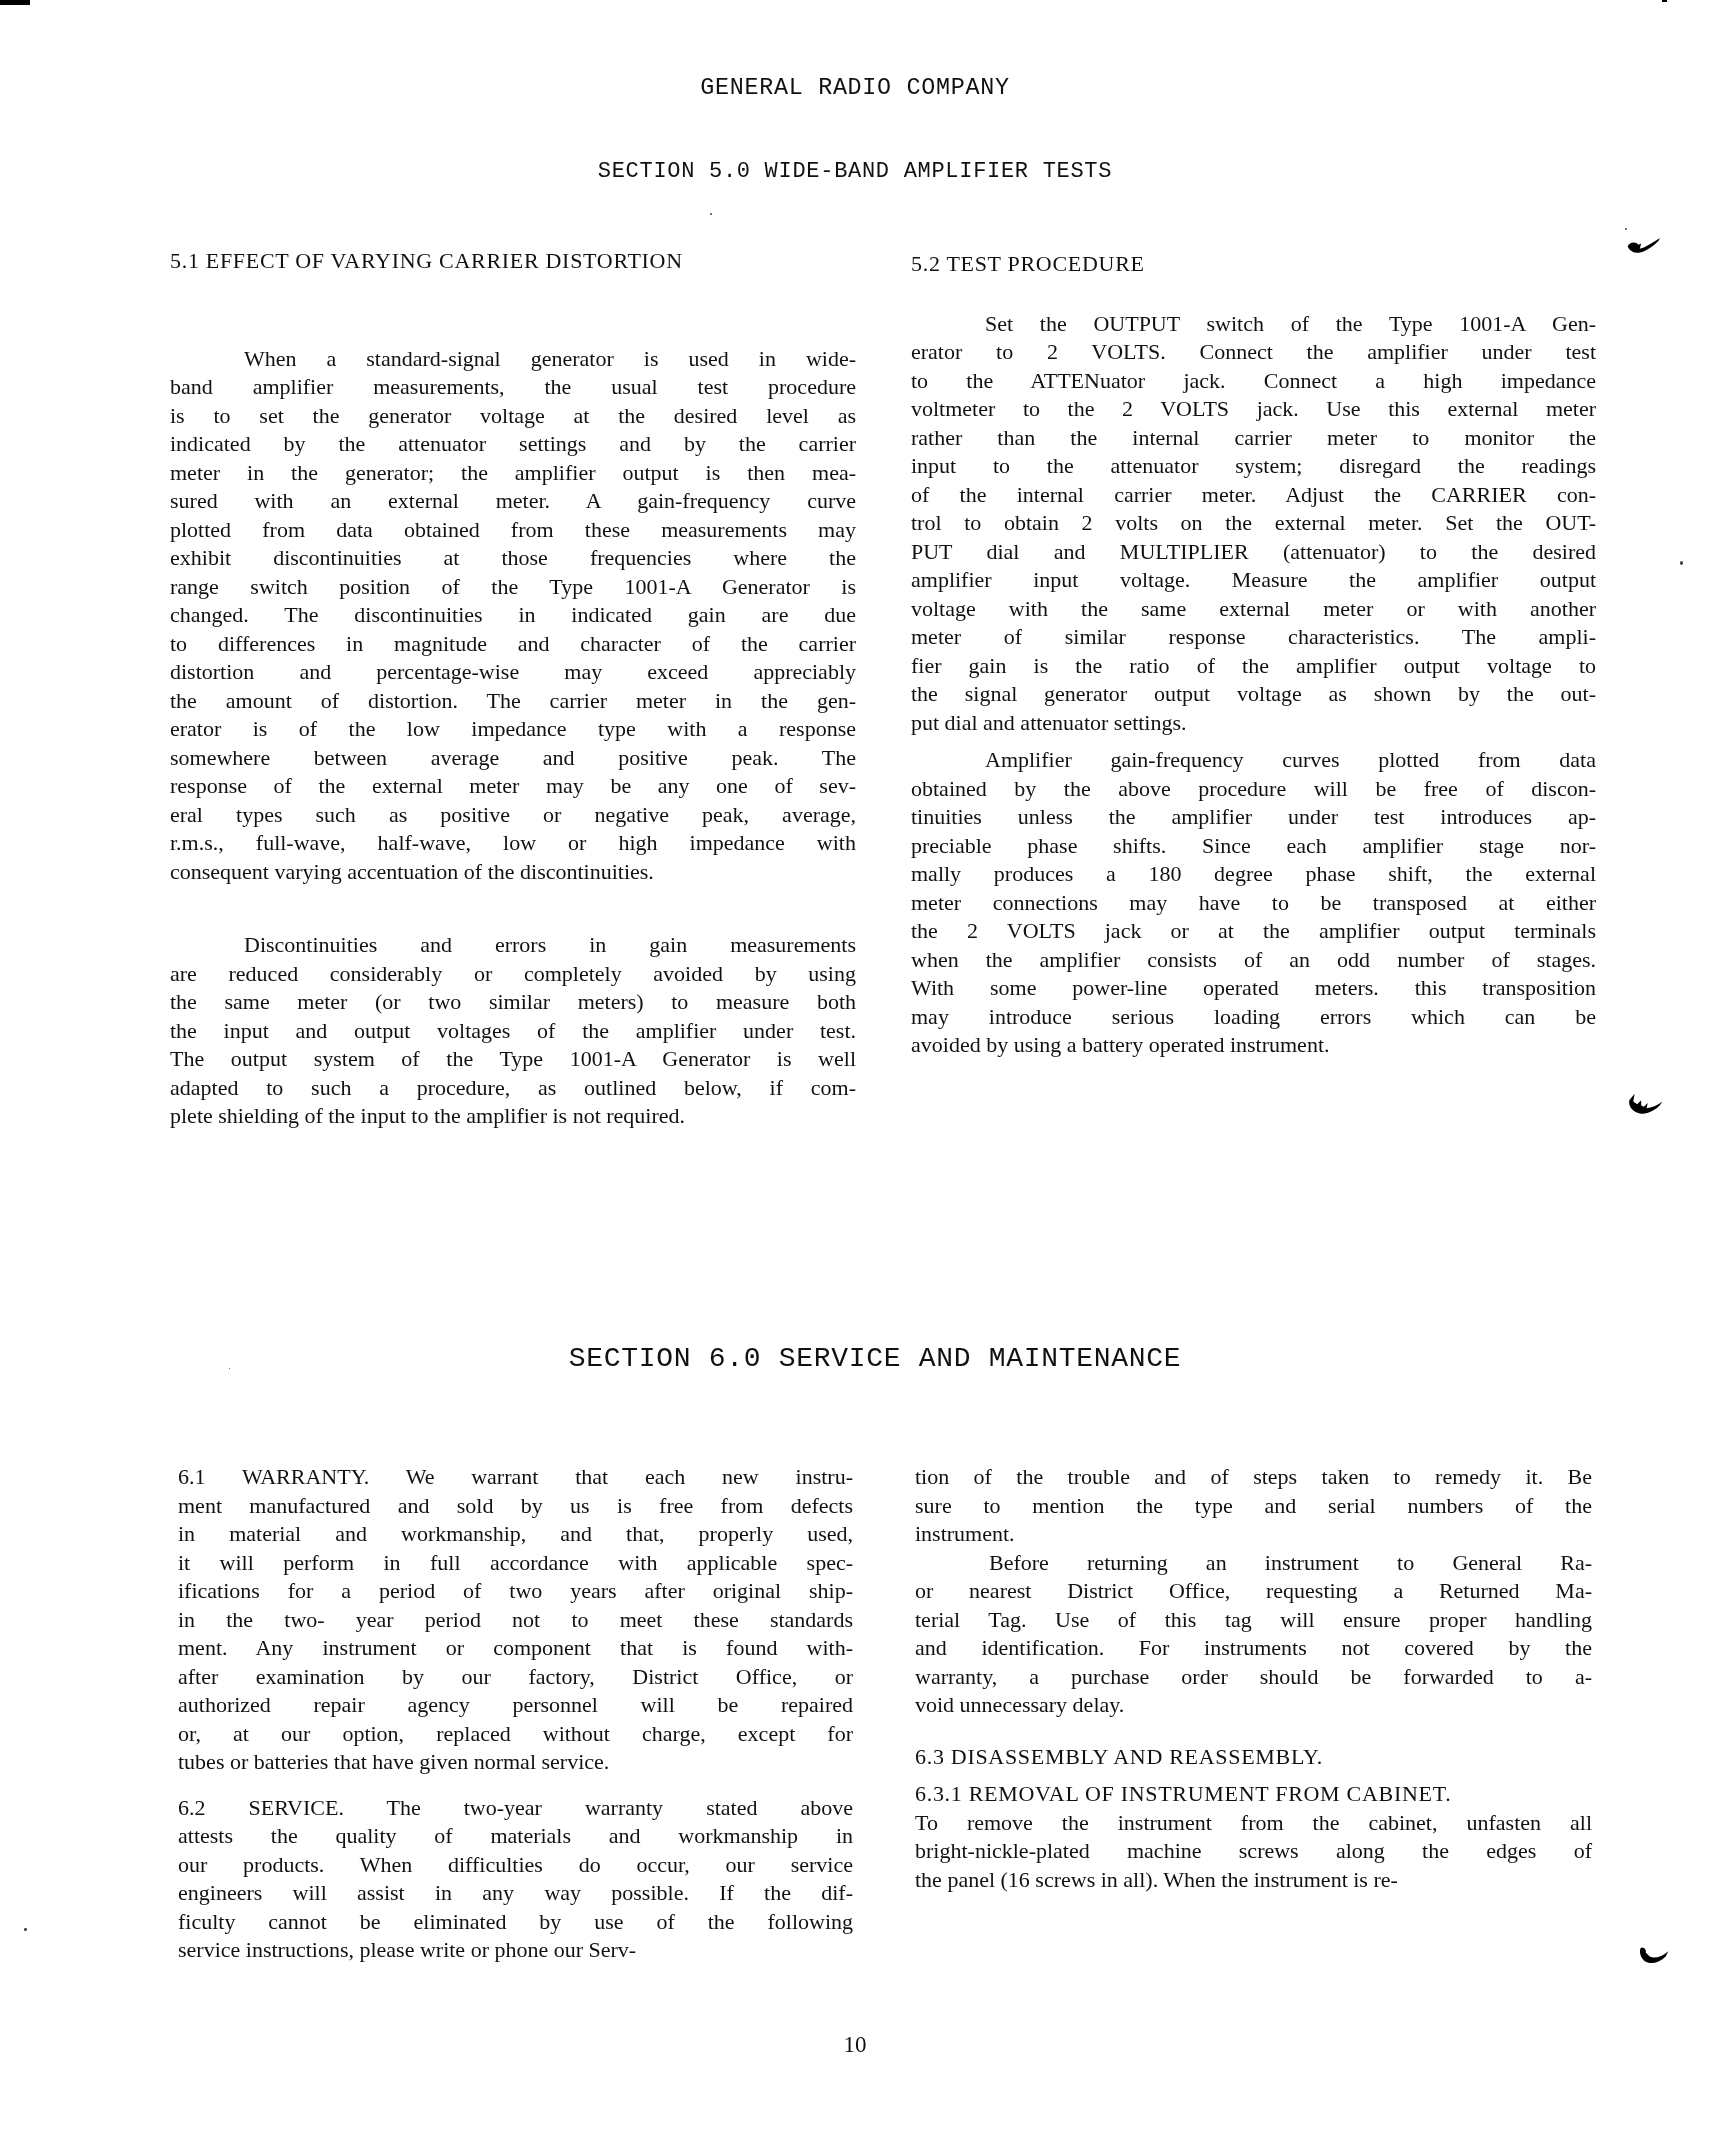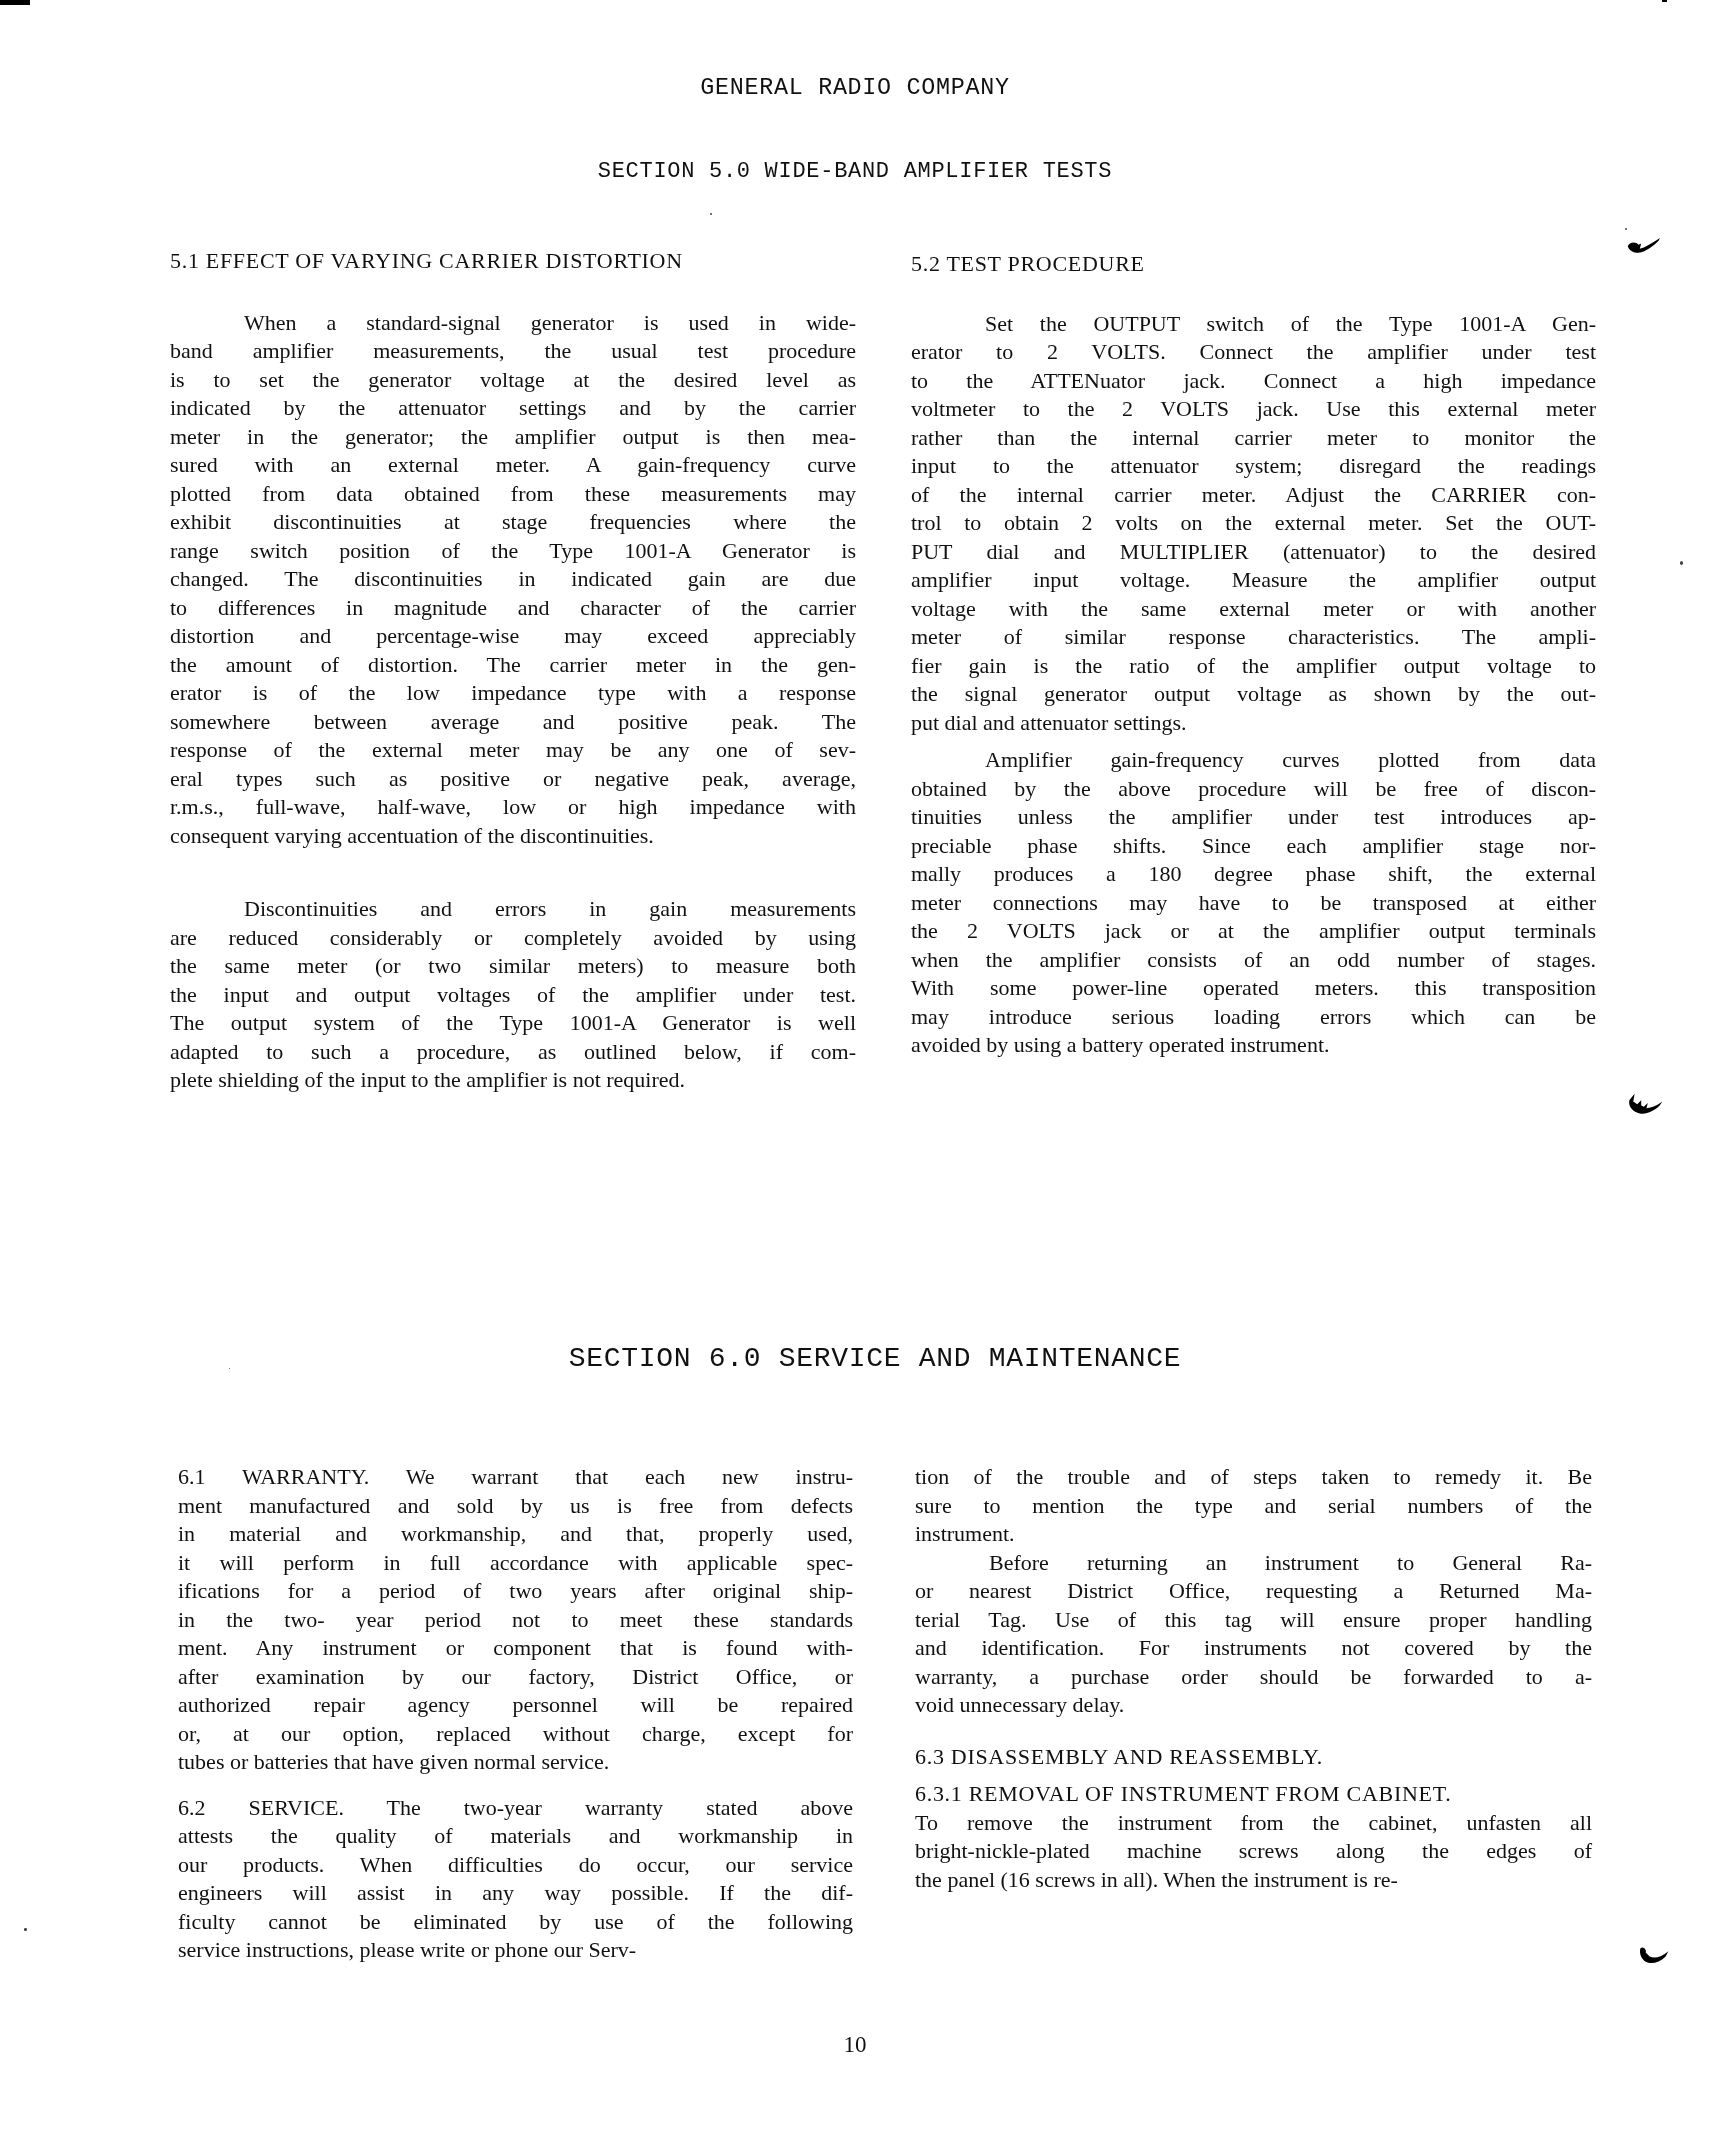--- a/index.html
+++ b/index.html
@@ -85,28 +85,28 @@
   <div class="center-line" style="top:75px;font-size:23.4px;">GENERAL RADIO COMPANY</div>
 
   <div class="center-line" style="top:159px;font-size:22px;">SECTION 5.0  WIDE-BAND AMPLIFIER TESTS</div>
 
   <div class="speck" style="left:710px;top:213px;"></div>
 
   <div class="col" style="left:170px;top:247px;width:686px;">
     <div class="heading">5.1  EFFECT OF VARYING CARRIER DISTORTION</div>
     <div style="height:33px;"></div>
     <div id="s51p1">
-        <span class="para-line" style="padding-left: 74px;">When a standard-signal generator is used in wide-</span>
+        <span class="para-line" style="padding-left: 74px; margin-top: 36px;">When a standard-signal generator is used in wide-</span>
         <span class="para-line">band amplifier measurements, the usual test procedure</span>
         <span class="para-line">is to set the generator voltage at the desired level as</span>
         <span class="para-line">indicated by the attenuator settings and by the carrier</span>
         <span class="para-line">meter in the generator; the amplifier output is then mea-</span>
         <span class="para-line">sured with an external meter.  A gain-frequency curve</span>
         <span class="para-line">plotted from data obtained from these measurements may</span>
-        <span class="para-line">exhibit discontinuities at stage frequencies where the</span>
+        <span class="para-line">exhibit discontinuities at those frequencies where the</span>
         <span class="para-line">range switch position of the Type 1001-A Generator is</span>
         <span class="para-line">changed.  The discontinuities in indicated gain are due</span>
         <span class="para-line">to differences in magnitude and character of the carrier</span>
         <span class="para-line">distortion and percentage-wise may exceed appreciably</span>
         <span class="para-line">the amount of distortion.  The carrier meter in the gen-</span>
         <span class="para-line">erator is of the low impedance type with a response</span>
         <span class="para-line">somewhere between average and positive peak.  The</span>
         <span class="para-line">response of the external meter may be any one of sev-</span>
         <span class="para-line">eral types such as positive or negative peak, average,</span>
         <span class="para-line">r.m.s., full-wave, half-wave, low or high impedance with</span>

